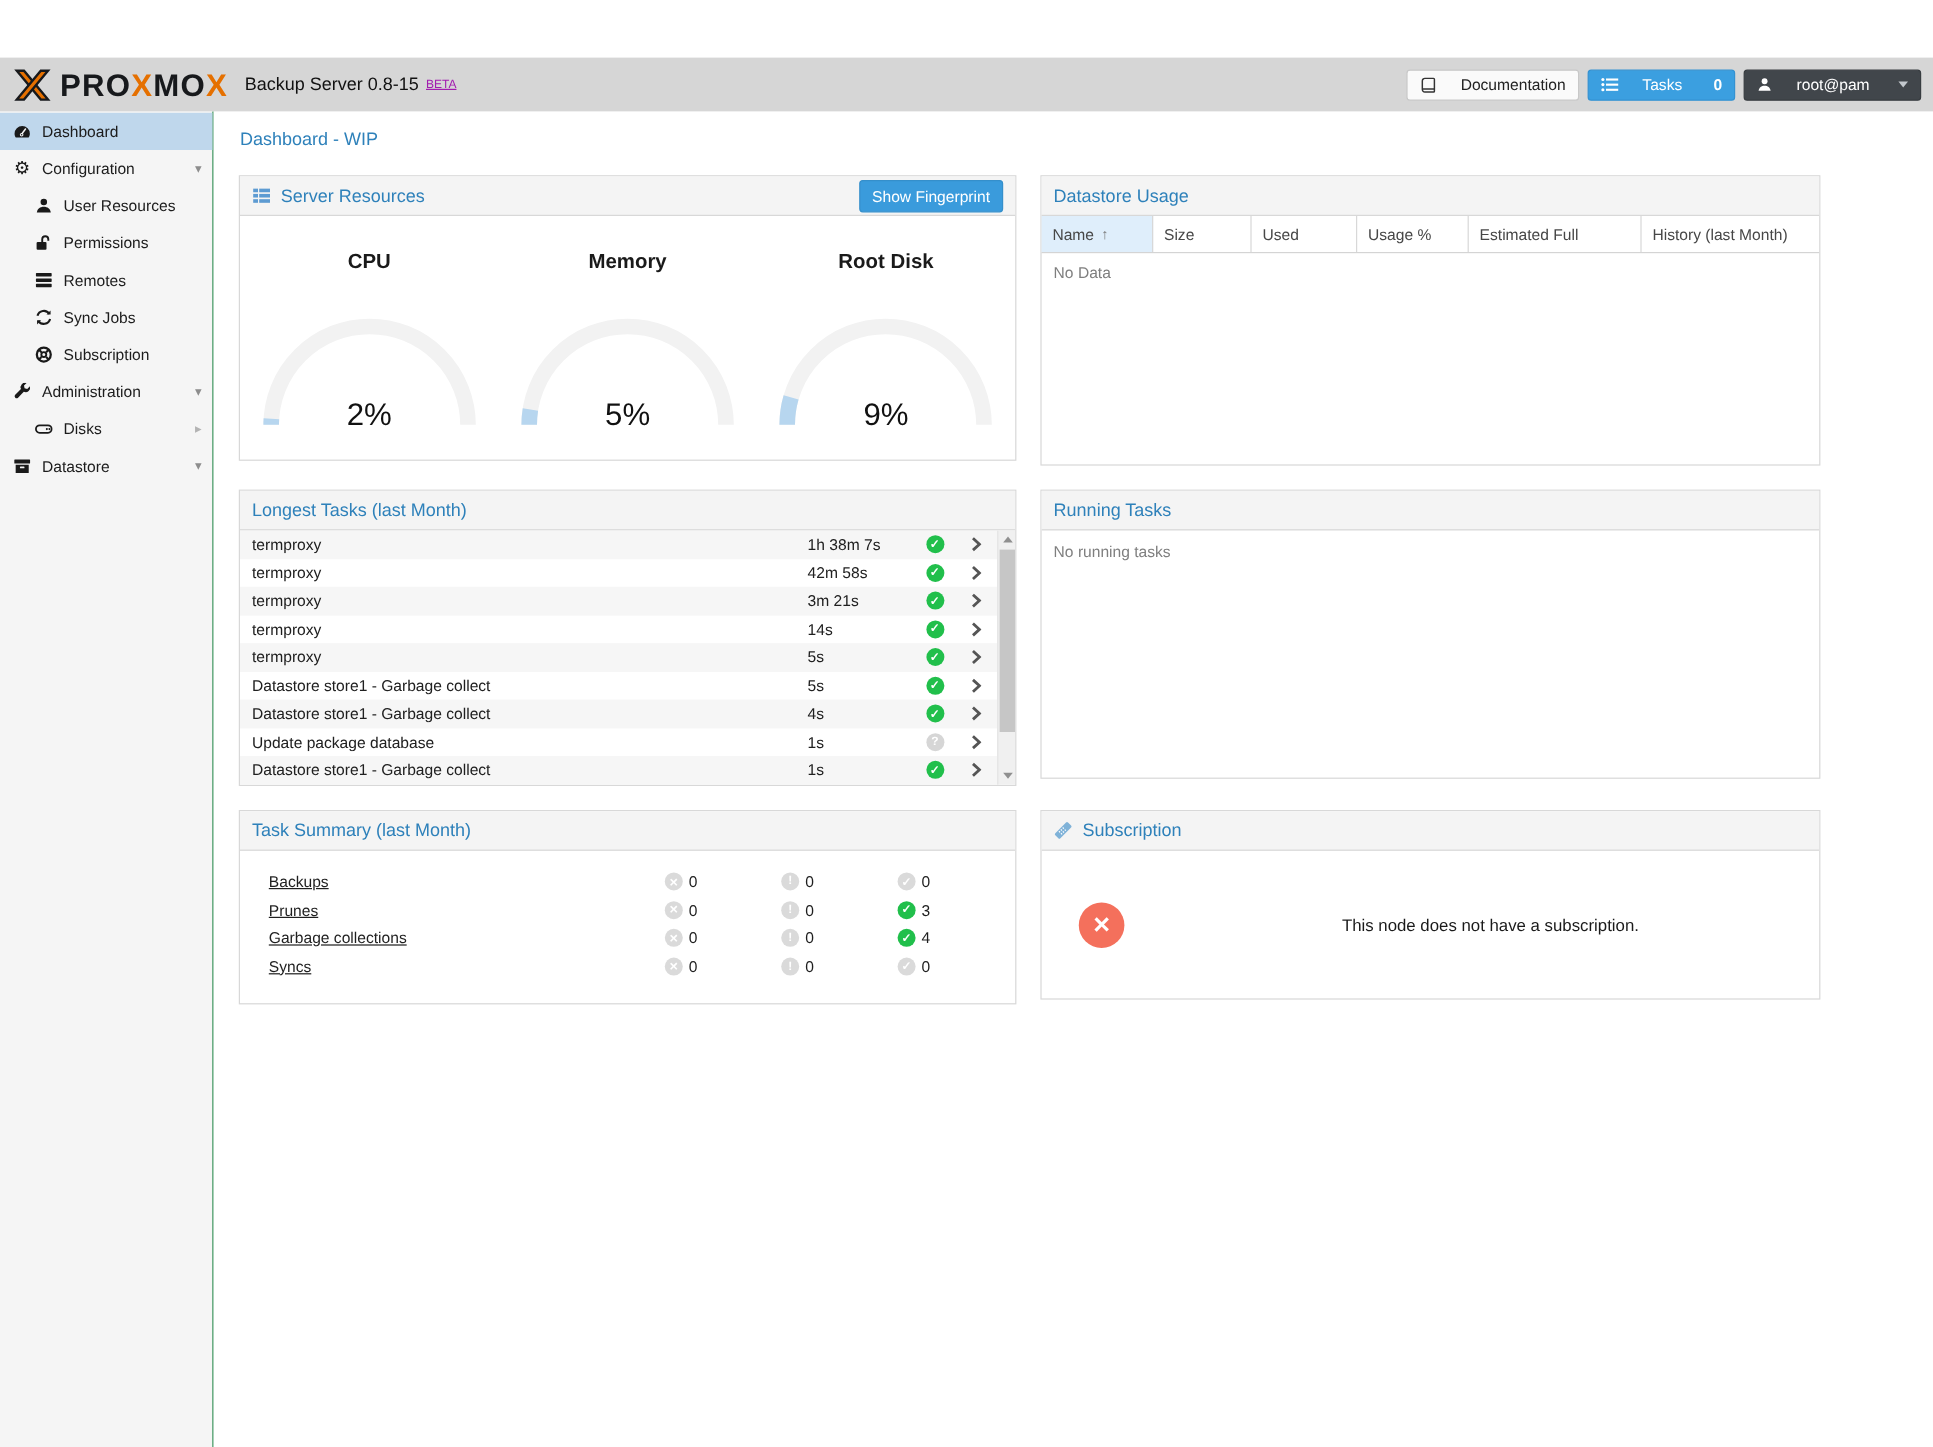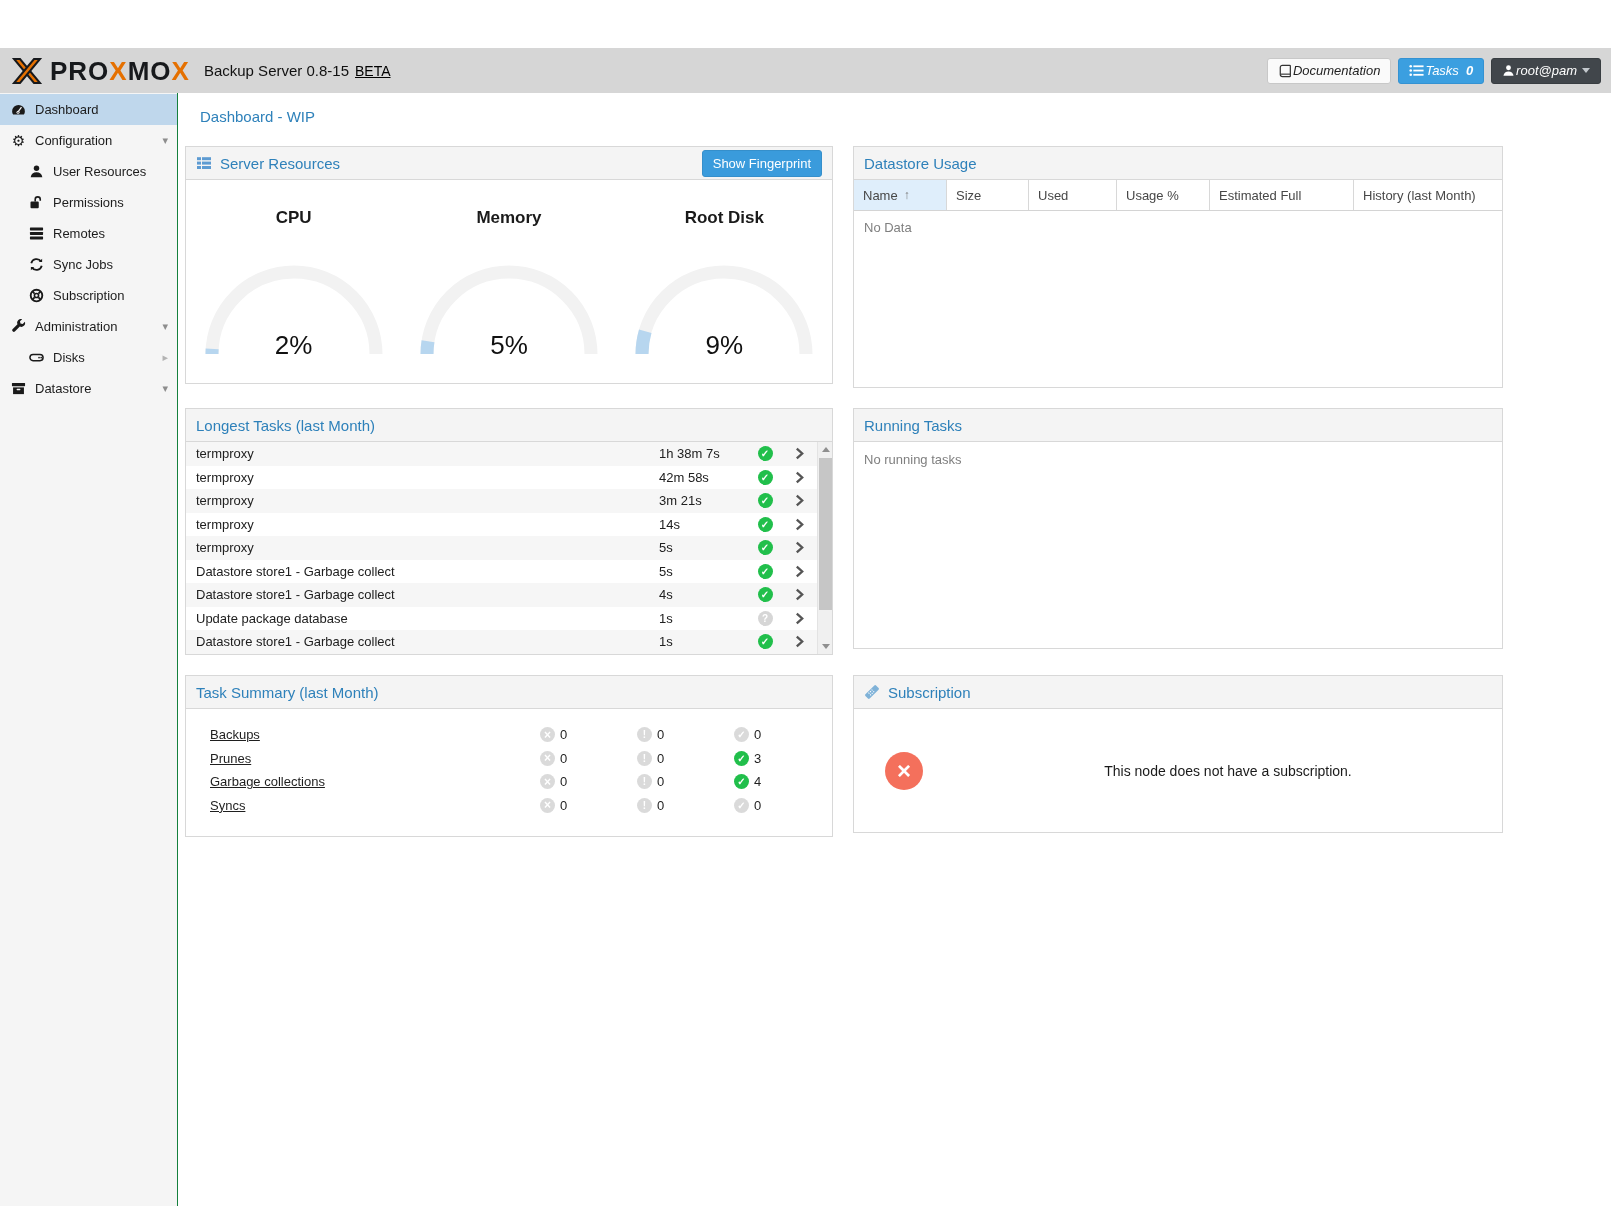--- a/index.html
+++ b/index.html
@@ -7,23 +7,23 @@
   body { font-family:"Liberation Sans", sans-serif; background:#fff; color:#1a1a1a; }
 
   
   .topbar { height:45px; background:#d6d6d6; display:flex; align-items:center; padding:0 10px 0 10px;margin-top:48px; }
   .logo { display:flex; align-items:center; gap:6px; margin-right:14px; }
   .logo-mark { width:34px; height:32px; }
   .logo-word { font-size:26px; font-weight:bold; letter-spacing:1px; line-height:1; }
   .logo-word .dark { color:#17191c; }
   .logo-word .orange { color:#e57000; }
   .product-title { font-size:15px; color:#111; }
-  .beta-link { font-size:14px; color:#000000; text-decoration:underline; margin-left:6px; cursor:pointer; }
+  .beta-link { font-size:10px; color:#a21caf; text-decoration:underline; margin-left:6px; cursor:pointer; }
   .topbar-spacer { flex:1; }
-  .tb-btn { height:26px; display:flex; align-items:center; gap:1px; padding:0 10px; border-radius:3px; font-size:13px; cursor:pointer; margin-left:7px;font-style:italic; }
+  .tb-btn { height:26px; display:flex; align-items:center; gap:20px; padding:0 10px; border-radius:3px; font-size:13px; cursor:pointer; margin-left:7px; }
   .btn-doc { background:#fafafa; border:1px solid #c8c8c8; color:#222; }
   .btn-tasks { background:#3b9fe0; border:1px solid #3492d2; color:#fff; }
   .btn-tasks .count { font-weight:bold; margin-left:6px; }
   .btn-user { background:#41464b; border:1px solid #383d41; color:#fff; }
   .caret-down { width:0; height:0; border-left:4px solid transparent; border-right:4px solid transparent; border-top:5px solid #c3c8cd; margin-left:4px; }
 
   
   .app { display:flex; height:1149px; }
   .sidebar { width:178px; background:#f5f5f5; border-right:1px solid #15803d; padding-top:1px; }
   .main { flex:1; background:#fff; overflow:hidden; }
@@ -34,21 +34,21 @@
   .nav-item.lvl1 { padding-left:28px; }
   .nav-item.selected { background:#bfd7ec; }
   .nav-ic { width:17px; height:16px; margin-right:8px; display:inline-flex; align-items:center; justify-content:center; flex:0 0 17px; }
   .nav-ic svg { width:15px; height:15px; }
   .nav-arrow { position:absolute; right:9px; color:#8d8d8d; font-size:11px; }
   .nav-arrow.lite { color:#b3b3b3; }
   .uni-ic { font-size:15px; line-height:1; color:#1a1a1a; }
 
   
   .page-title { font-size:15px; color:#2e81ba; padding:15px 0 0 22px; }
-  .grid { display:grid; grid-template-columns:648px 650px; column-gap:20px; row-gap:20px; margin:21px 0 0 7px; align-items:start; }
+  .grid { display:grid; grid-template-columns:648px 650px; column-gap:20px; row-gap:20px; margin:21px 0 0 21px; align-items:start; }
 
   .panel { border:1px solid #d8d8d8; background:#fff; }
   .panel-header { background:#f4f4f4; border-bottom:1px solid #d8d8d8; padding:0 10px; display:flex; align-items:center; gap:8px; color:#2e81ba; font-size:15px; min-height:33px; }
   .panel-header .ph-ic svg { width:16px; height:16px; display:block; }
   .btn-small { background:#3a9bdc; border:1px solid #358fcb; color:#fff; font-size:13px; border-radius:3px; padding:5px 10px; cursor:pointer; }
   .hdr-flex1 { flex:1; }
 
   
   .sr-body { height:203px; display:flex; padding-top:28px; }
   .gauge { flex:1; display:flex; flex-direction:column; align-items:center; }

